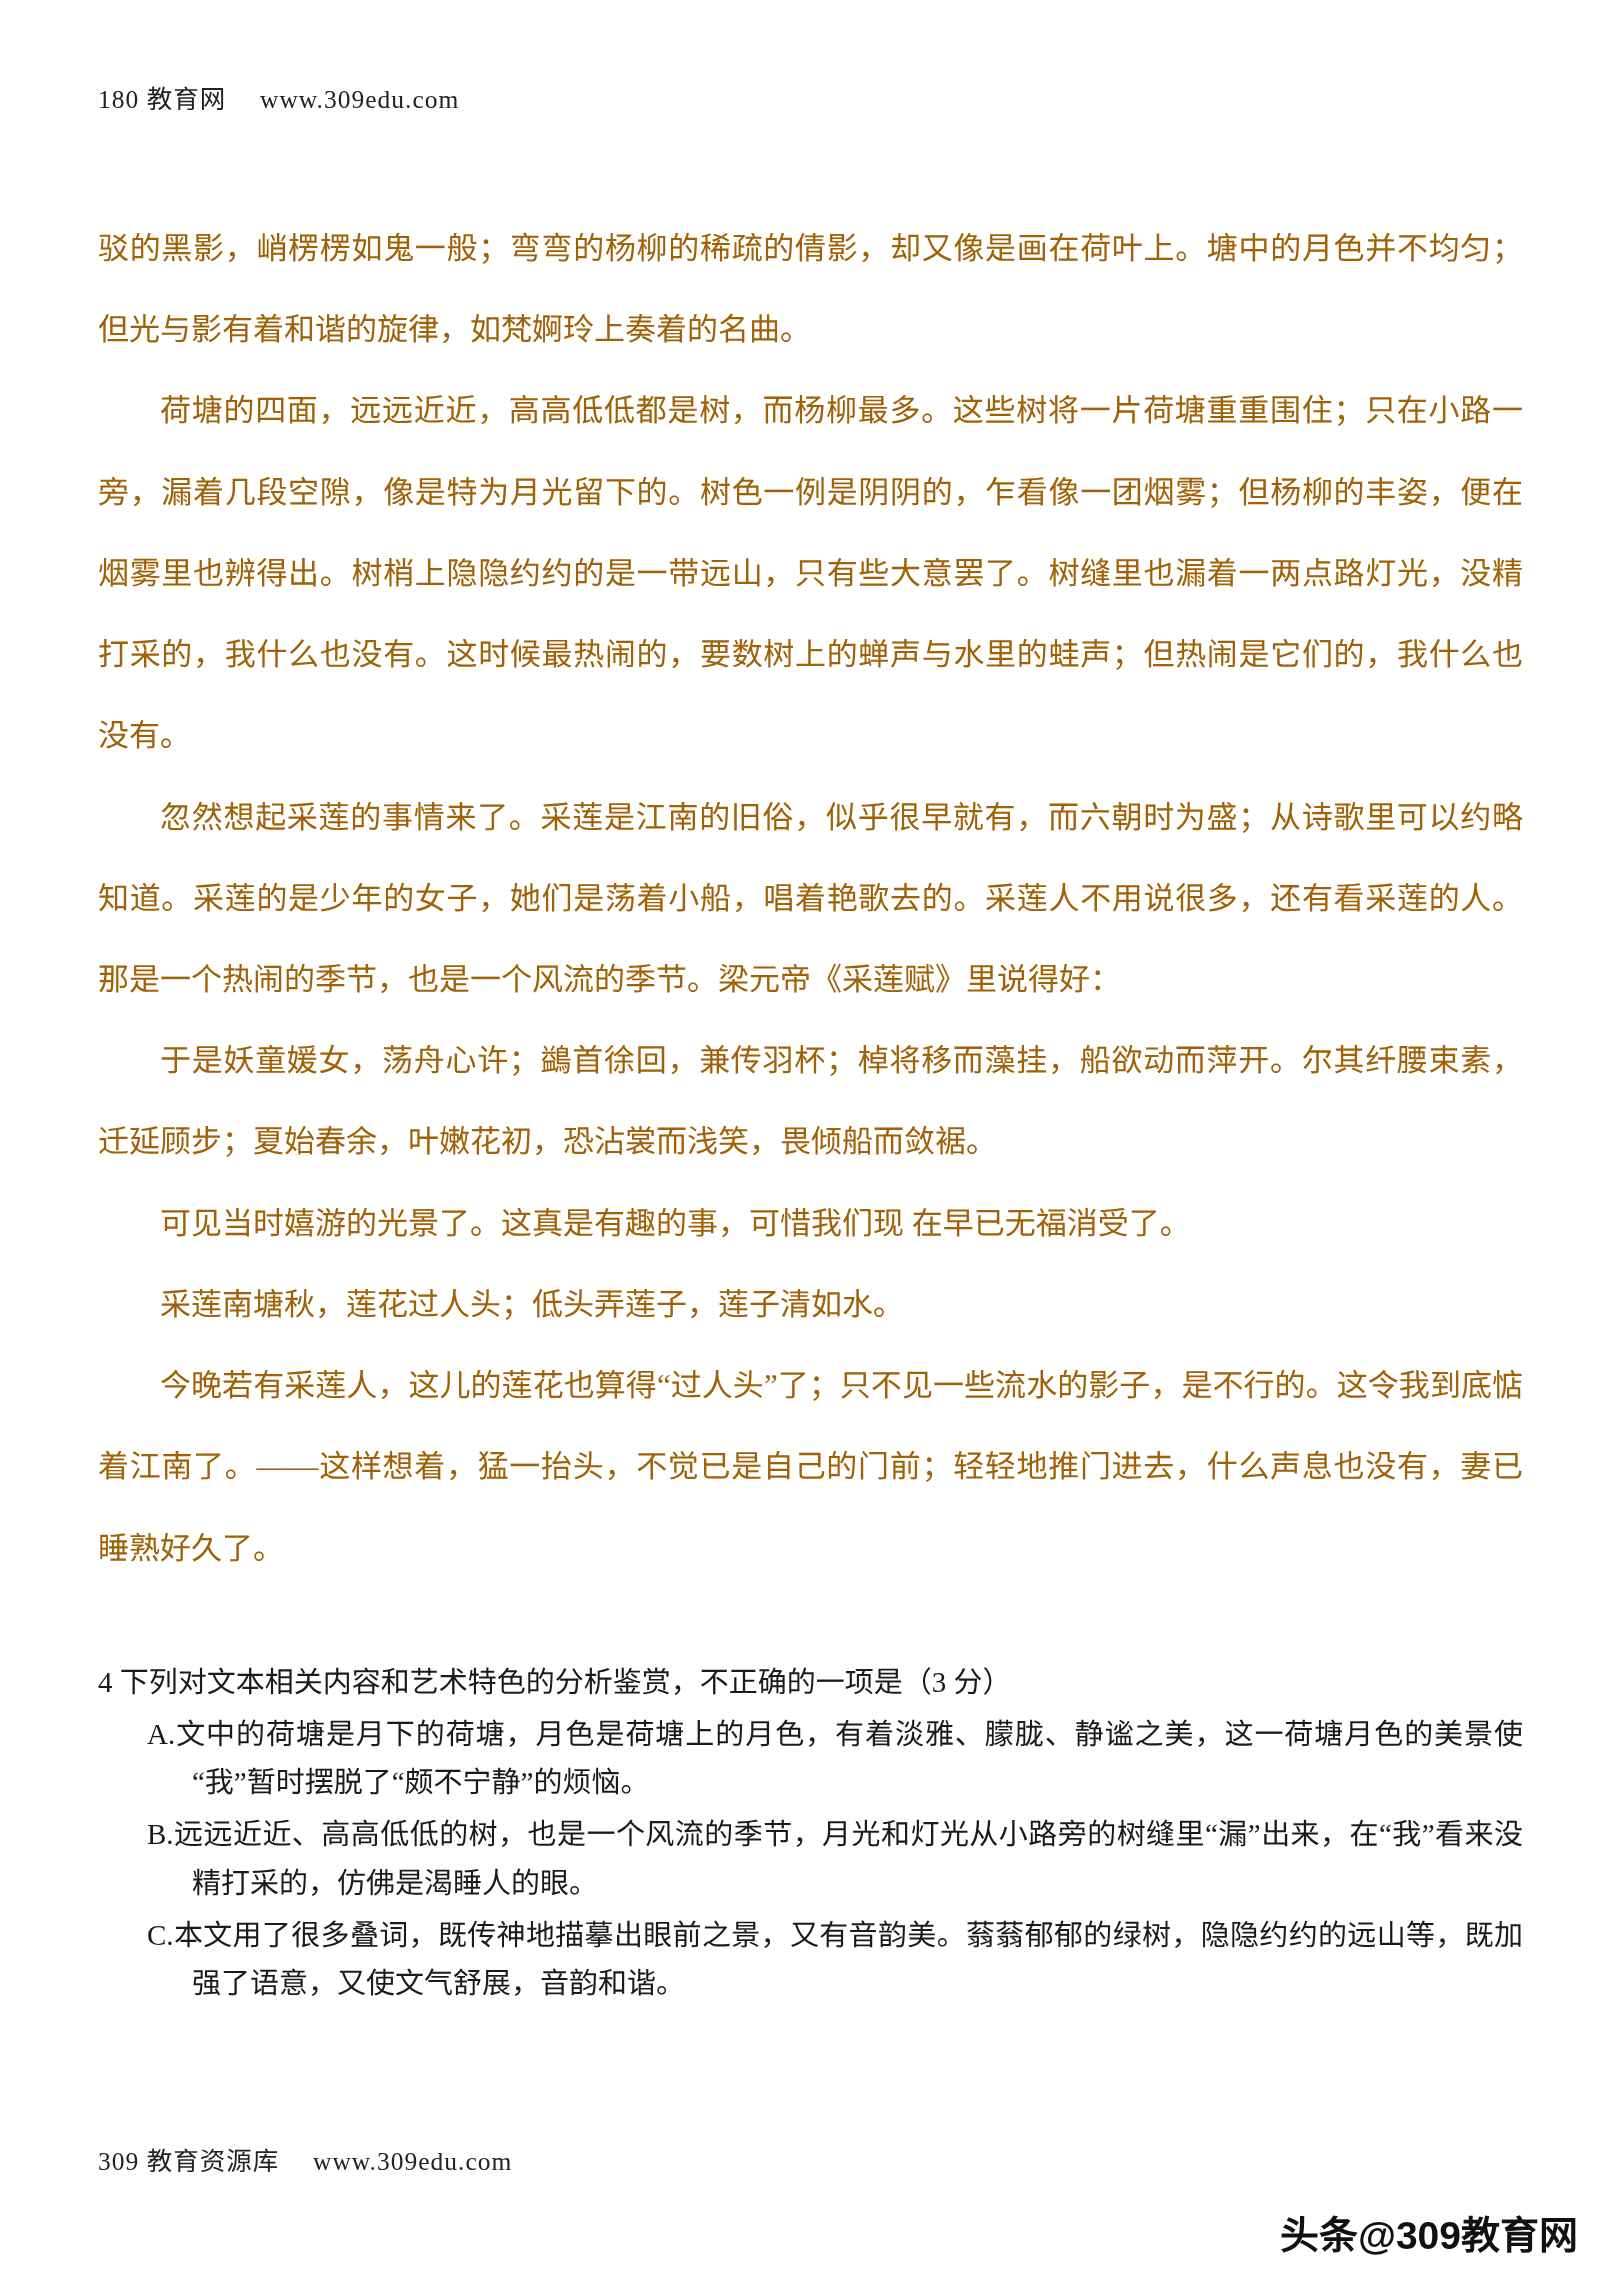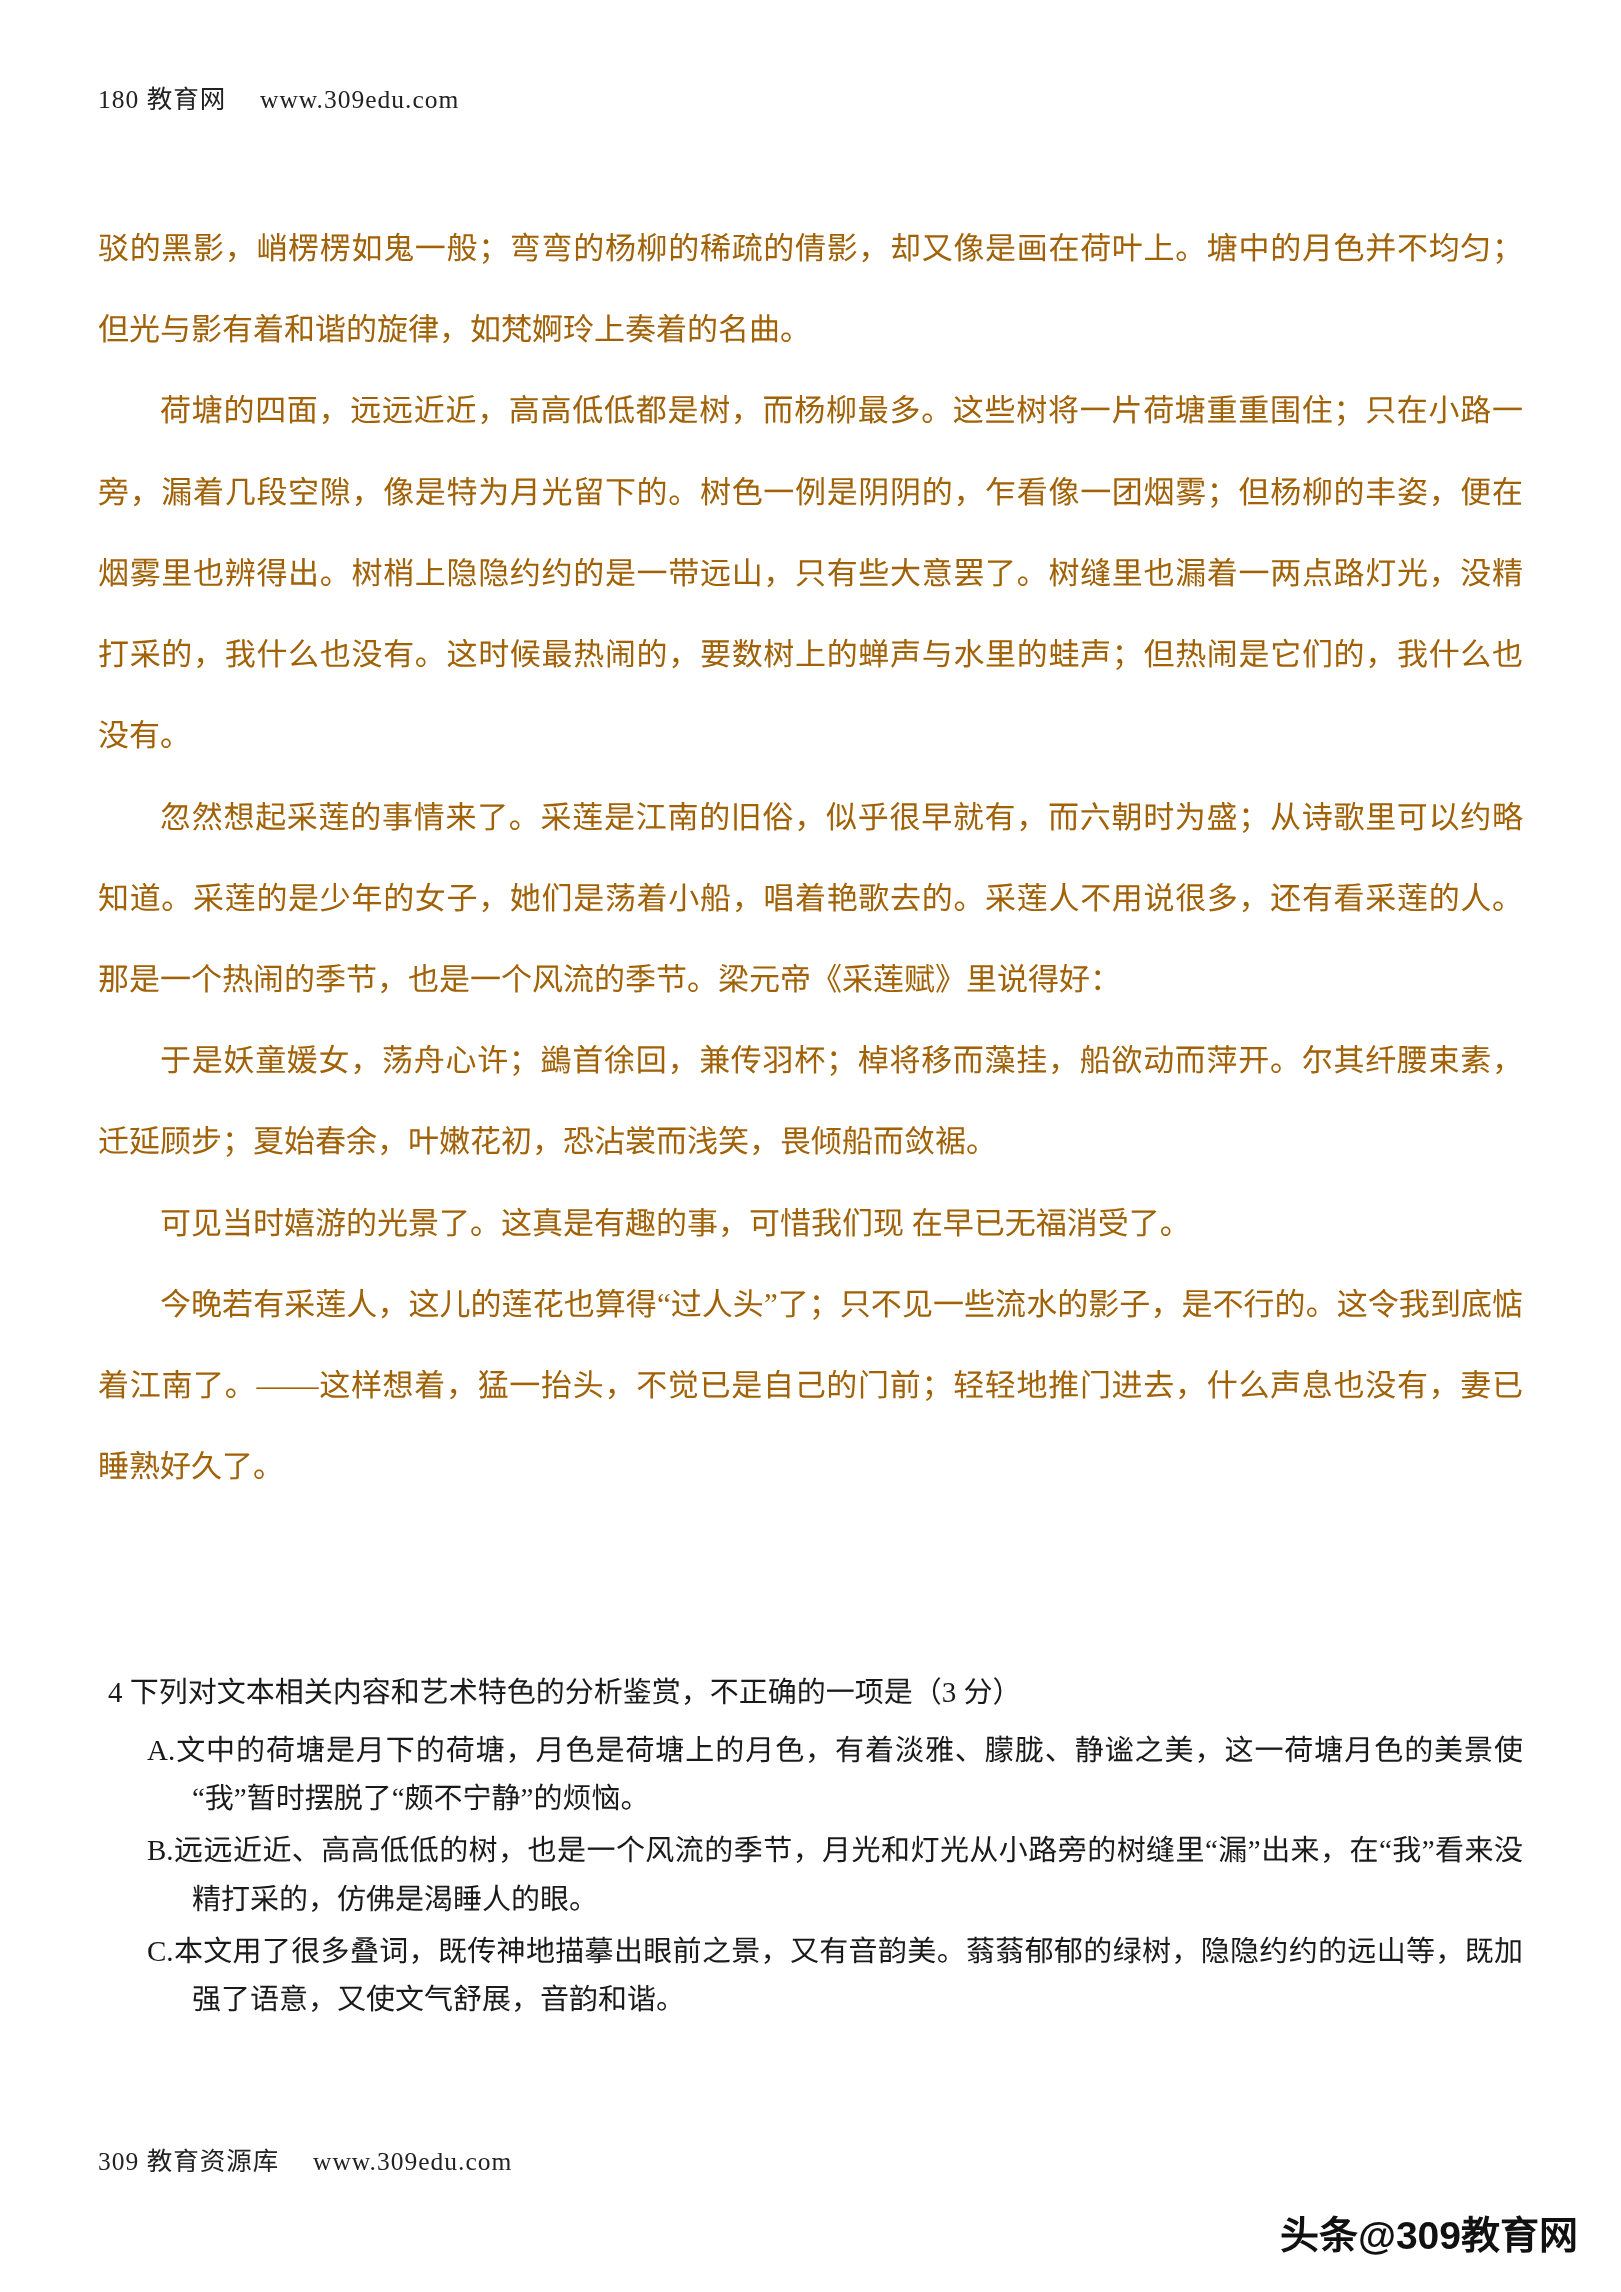--- a/index.html
+++ b/index.html
@@ -50,21 +50,21 @@
     position: absolute;
     top: 1658px;
     left: 98px;
     right: 94px;
     font-size: 29px;
     line-height: 1.66;
     text-align: justify;
     color: #1a1a1a;
   }
   .stem {
-    margin: 10px;
+    margin: 0;
   }
   .option {
     margin: 4px;
     padding-left: 90px;
     text-indent: -45px;
   }
   .page-footer {
     position: absolute;
     left: 98px;
     bottom: 116px;
@@ -90,20 +90,21 @@
 <div class="page">
 
   <div class="page-header">180 教育网　 www.309edu.com</div>
 
   <div class="essay">
     <p class="para noindent">驳的黑影，峭楞楞如鬼一般；弯弯的杨柳的稀疏的倩影，却又像是画在荷叶上。塘中的月色并不均匀；但光与影有着和谐的旋律，如梵婀玲上奏着的名曲。</p>
     <p class="para">荷塘的四面，远远近近，高高低低都是树，而杨柳最多。这些树将一片荷塘重重围住；只在小路一旁，漏着几段空隙，像是特为月光留下的。树色一例是阴阴的，乍看像一团烟雾；但杨柳的丰姿，便在烟雾里也辨得出。树梢上隐隐约约的是一带远山，只有些大意罢了。树缝里也漏着一两点路灯光，没精打采的，我什么也没有。这时候最热闹的，要数树上的蝉声与水里的蛙声；但热闹是它们的，我什么也没有。</p>
     <p class="para">忽然想起采莲的事情来了。采莲是江南的旧俗，似乎很早就有，而六朝时为盛；从诗歌里可以约略知道。采莲的是少年的女子，她们是荡着小船，唱着艳歌去的。采莲人不用说很多，还有看采莲的人。那是一个热闹的季节，也是一个风流的季节。梁元帝《采莲赋》里说得好：</p>
     <p class="para">于是妖童媛女，荡舟心许；鷁首徐回，兼传羽杯；棹将移而藻挂，船欲动而萍开。尔其纤腰束素，迁延顾步；夏始春余，叶嫩花初，恐沾裳而浅笑，畏倾船而敛裾。</p>
     <p class="para">可见当时嬉游的光景了。这真是有趣的事，可惜我们现 在早已无福消受了。</p>
+    <p class="para">采莲南塘秋，莲花过人头；低头弄莲子，莲子清如水。</p>
     <p class="para">今晚若有采莲人，这儿的莲花也算得“过人头”了；只不见一些流水的影子，是不行的。这令我到底惦着江南了。——这样想着，猛一抬头，不觉已是自己的门前；轻轻地推门进去，什么声息也没有，妻已睡熟好久了。</p>
   </div>
 
   <div class="question">
     <p class="stem">4 下列对文本相关内容和艺术特色的分析鉴赏，不正确的一项是（3 分）</p>
     <p class="option">A.文中的荷塘是月下的荷塘，月色是荷塘上的月色，有着淡雅、朦胧、静谧之美，这一荷塘月色的美景使“我”暂时摆脱了“颇不宁静”的烦恼。</p>
     <p class="option">B.远远近近、高高低低的树，也是一个风流的季节，月光和灯光从小路旁的树缝里“漏”出来，在“我”看来没精打采的，仿佛是渴睡人的眼。</p>
     <p class="option">C.本文用了很多叠词，既传神地描摹出眼前之景，又有音韵美。蓊蓊郁郁的绿树，隐隐约约的远山等，既加强了语意，又使文气舒展，音韵和谐。</p>
   </div>
 

